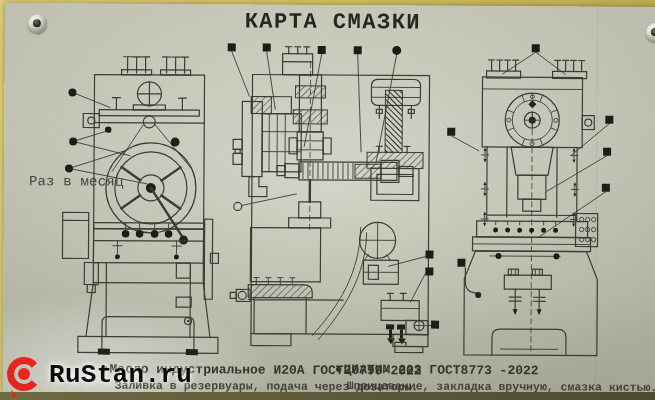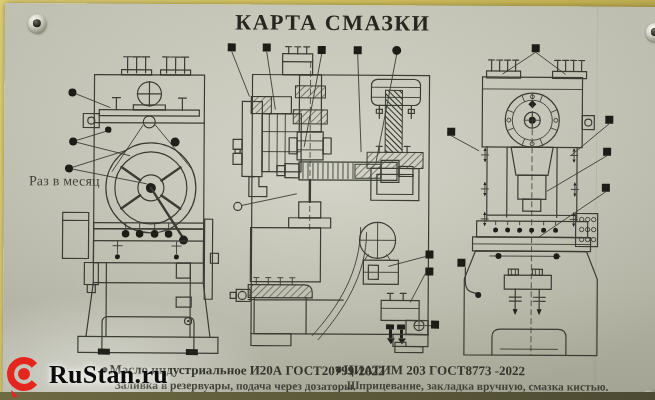--- a/index.html
+++ b/index.html
@@ -1,19 +1,19 @@
 <!DOCTYPE html>
 <html><head>
 <meta charset="utf-8">
 <style>
   html,body{margin:0;padding:0;}
   .photo{
     position:relative; width:655px; height:400px; overflow:hidden;
     background:linear-gradient(100deg,#e0d178 0%,#d2c05e 45%,#b9a84e 100%);
-    font-family:Liberation Serif, serif;
+    font-family:Liberation Mono, monospace;
   }
   .photo::after{ 
     content:""; position:absolute; left:0; right:0; bottom:0; height:8px;
     background:linear-gradient(90deg,#6e6a42,#4c4a33); z-index:3;
   }
   .plate{
     position:absolute; left:5px; top:3px; width:656px; height:391px;
     transform:rotate(0.35deg); transform-origin:0 0;
     background:
       radial-gradient(260px 120px at 14% 96%, rgba(255,255,255,.50), rgba(255,255,255,0) 70%),

